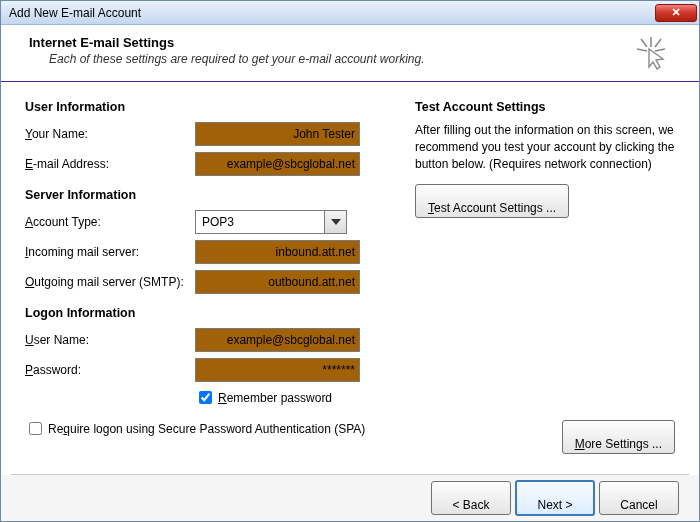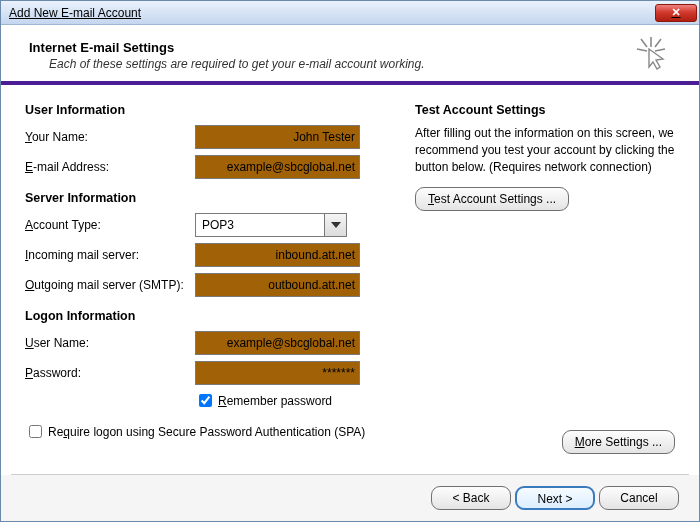--- a/index.html
+++ b/index.html
@@ -19,41 +19,40 @@
     background: #fff;
   }
   .titlebar {
     height: 24px;
     background: linear-gradient(to bottom, #eaf1fb 0%, #d7e4f5 50%, #c4d6ef 100%);
     border-bottom: 1px solid #9db6d4;
     display: flex;
     align-items: center;
     justify-content: space-between;
     padding: 0 2px 0 8px;
-    text-decoration: underline;
   }
   .close-btn {
     width: 42px;
     height: 18px;
     background: linear-gradient(to bottom, #f08080 0%, #d13a2c 45%, #b01e0f 100%);
     border: 1px solid #8a1a0d;
     border-radius: 3px;
     color: #fff;
     font-weight: bold;
     display: flex;
     align-items: center;
     justify-content: center;
     font-size: 11px;
     cursor: pointer;
   }
   .header-section {
     padding: 10px 20px 10px 28px;
-    border-bottom: 4px solid #4c1d95;
-    display: flex;
-    align-items: flex-end;
+    border-bottom: 1px solid #4c1d95;
+    display: flex;
+    align-items: flex-start;
     justify-content: space-between;
     background: #fff;
   }
   .header-text h2 {
     margin: 0 0 2px 0;
     font-size: 13px;
     font-weight: bold;
   }
   .header-text p {
     margin: 0;
@@ -136,25 +135,25 @@
   }
   .right-col .desc {
     color: #000000;
     line-height: 1.4;
     margin-bottom: 12px;
   }
   .btn {
     height: 24px;
     border: 1px solid #707070;
     background: linear-gradient(to bottom, #fdfdfd, #e4e4e4);
-    padding: 4px 12px;
+    padding: 16px 12px;
     font-family: inherit;
     font-size: 12px;
     cursor: pointer;
-    border-radius: 9px;
+    border-radius: 3px;
   }
   .more-settings-wrap {
     position: absolute;
     right: 24px;
     bottom: 20px;
   }
   .divider {
     border: none;
     border-top: 1px solid #ccc;
     margin: 0 10px;

